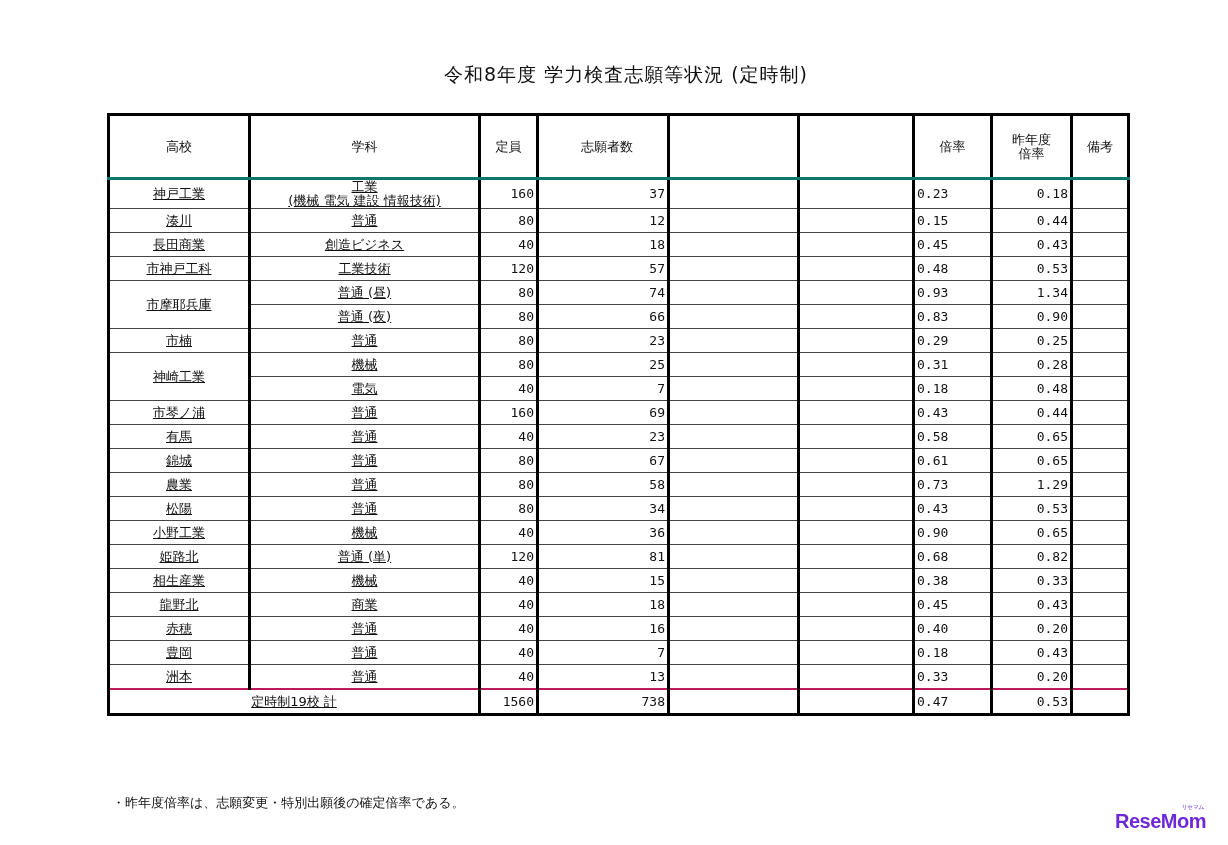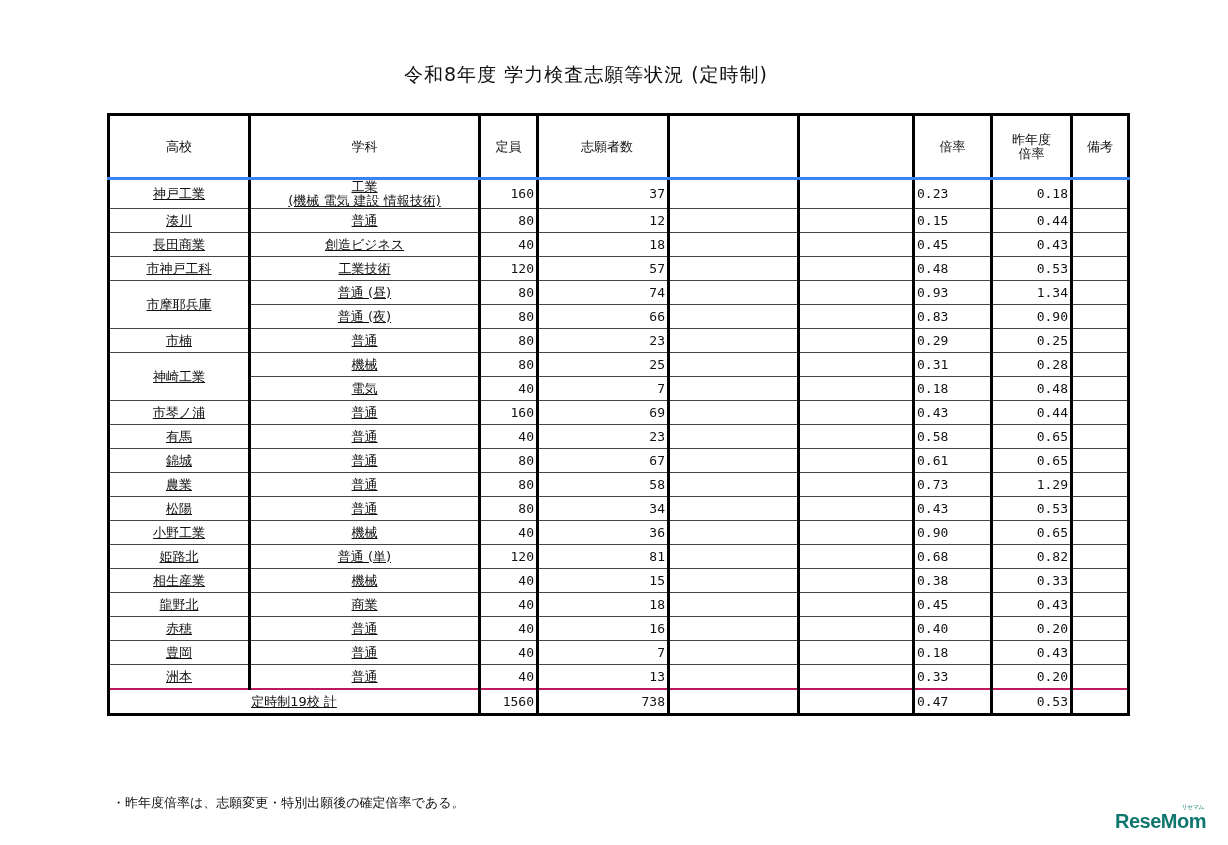--- a/index.html
+++ b/index.html
@@ -1,33 +1,33 @@
 <!DOCTYPE html>
 <html><head>
 <meta charset="utf-8">
 <style>
   html, body { margin: 0; padding: 0; background: #ffffff; }
   body { width: 1228px; height: 845px; position: relative; overflow: hidden;
          font-family: "DejaVu Sans", "Liberation Sans", sans-serif; color: #111; }
   .title { position: absolute; left: 0; top: 62px; width: 1172px; text-align: center;
-           font-size: 19px; letter-spacing: 1px; }
+           font-size: 19px; letter-spacing: 1px; padding-left: 40px; }
   table.grid { position: absolute; left: 107px; top: 113px; border-collapse: collapse;
                table-layout: fixed; border: 3px solid #000; }
   table.grid td, table.grid th { border: 1px solid #444; padding: 0 2px; font-size: 13px;
                font-weight: normal; height: 23px; line-height: 14px; overflow: hidden; white-space: nowrap; }
-  table.grid th { height: 61px; vertical-align: middle; text-align: center; border-bottom: 3px solid #3b82f6; }
+  table.grid th { height: 61px; vertical-align: middle; text-align: center; border-bottom: 3px solid #0f766e; }
   .c { text-align: center; text-decoration: underline; }
   .r { text-align: right; font-family: "DejaVu Sans Mono", "Liberation Mono", monospace; font-size: 12.5px; }
   .rc { font-family: "DejaVu Sans Mono", "Liberation Mono", monospace; font-size: 12.5px; }
   .thick-l { border-left: 3px solid #000 !important; }
   .tall td { height: 49px; }
   tr.total td { border-top: 2px solid #be185d; }
   .note { position: absolute; left: 112px; top: 794px; font-size: 13px; text-align: center; }
   .logo { position: absolute; left: 1115px; top: 810px; font-size: 20px; font-weight: bold;
-          color: #0f766e; font-family: "Liberation Sans", sans-serif; letter-spacing: -0.5px; }
+          color: #6d28d9; font-family: "Liberation Sans", sans-serif; letter-spacing: -0.5px; }
   .logo small { position: absolute; right: 2px; top: -7px; font-size: 6px; font-weight: normal; }
 </style>
 </head>
 <body>
 
 <div class="title">令和8年度  学力検査志願等状況 (定時制)</div>
 
 <table class="grid">
   <colgroup>
     <col style="width:141px">

